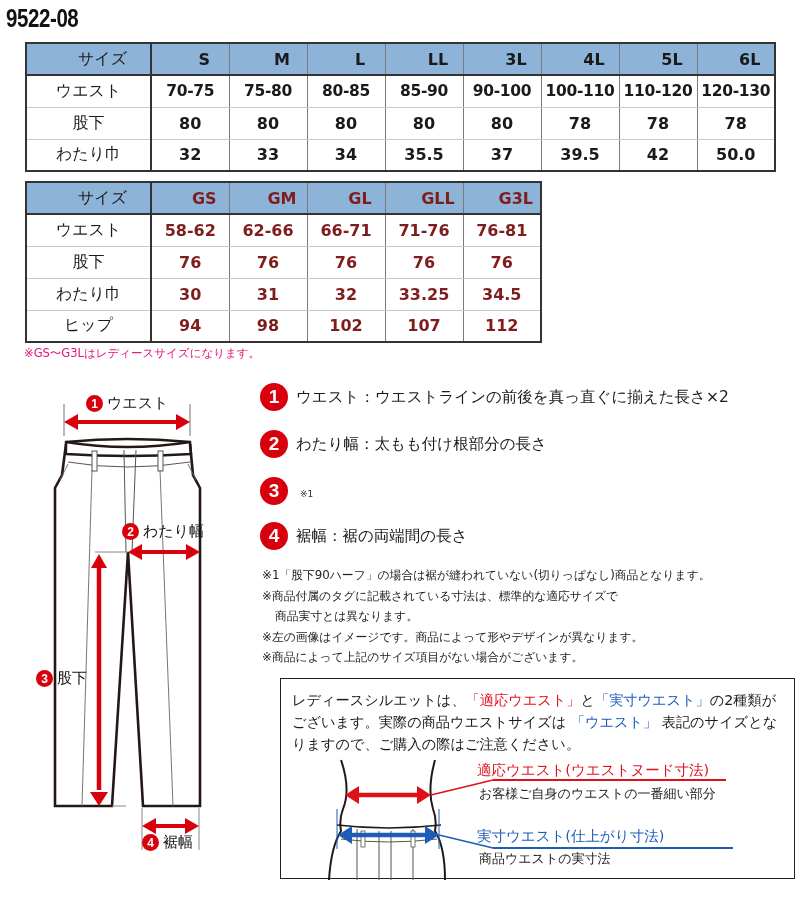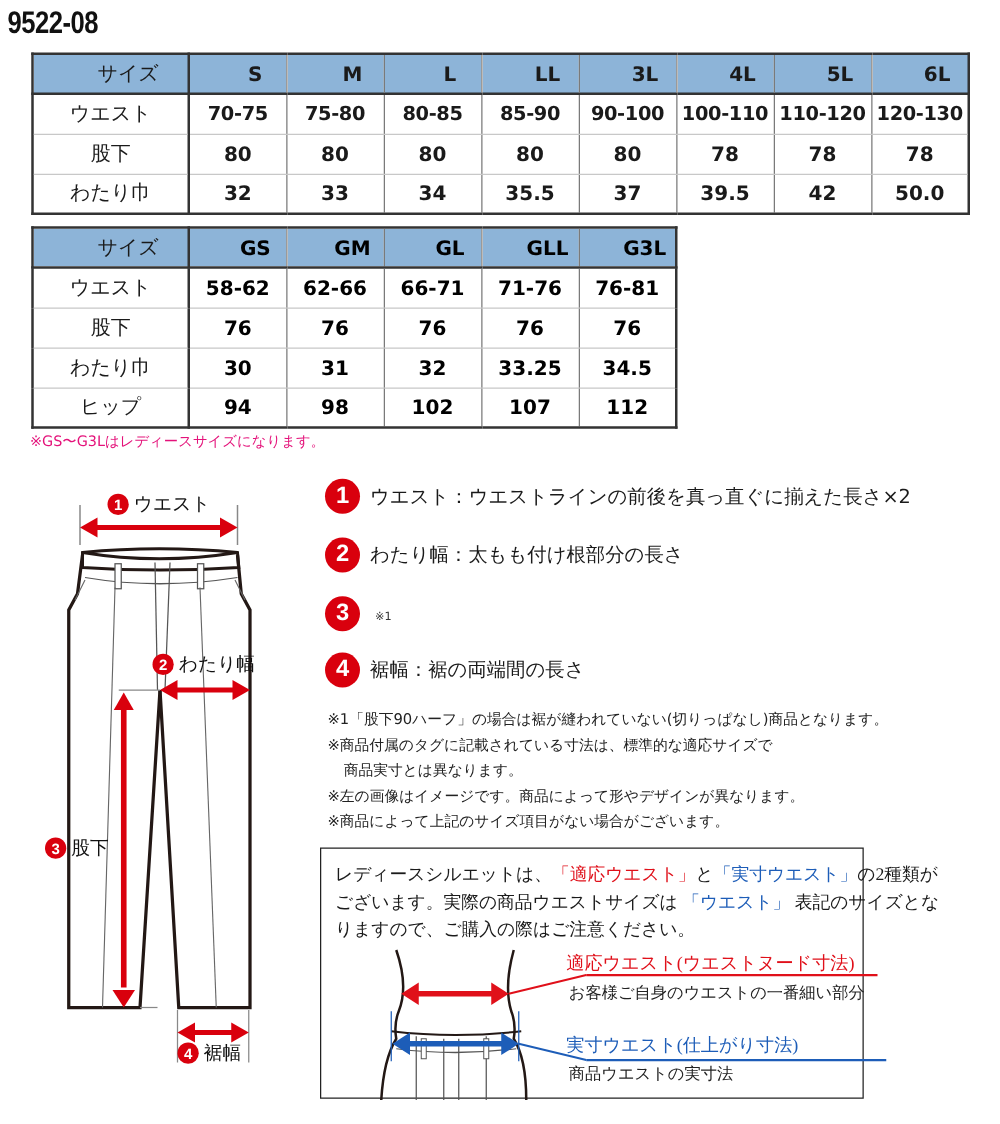--- a/index.html
+++ b/index.html
@@ -39,21 +39,21 @@
   #t1 { left: 25px; top: 42px; width: 751px; }
   #t1 th, #t1 td { height: 32px; }
   #t1 col.c0 { width: 125px; }
   #t1 col.cn { width: 78px; }
   #t1 td.num { font-size: 15.5px; letter-spacing: -0.3px; margin-left: 44px; }
 
   #t2 { left: 25px; top: 181px; width: 517px; }
   #t2 th, #t2 td { height: 32px; }
   #t2 col.c0 { width: 125px; }
   #t2 col.cn { width: 78px; }
-  #t2 .pink { color: #000000; }
+  #t2 .pink { color: #7f1d1d; }
 
   .ladies-note {
     position: absolute; left: 24px; top: 346px;
     font-size: 11.5px; color: #e4127a;
   }
 
   
   .pants { position: absolute; left: 0; top: 380px; width: 260px; height: 519px; }
   .pants svg { position: absolute; left: 0; top: 0; }
   .lbl {
@@ -77,23 +77,22 @@
     font-family: "Liberation Sans", sans-serif; font-weight: 700; font-size: 19px;
     margin-right: 8px;
   }
   .def .sup { font-size: 9px; margin-left: 4px; color: #333; position: relative; top: 3px; }
 
   .notes { position: absolute; left: 262px; top: 565px; font-size: 11.8px; line-height: 20.5px; color: #222; }
   .notes p { white-space: nowrap; }
   .notes p.indent { padding-left: 13px; }
 
   .silhouette-box {
-    position: absolute; left: 256px; top: 678px; width: 435px; height: 201px;
+    position: absolute; left: 280px; top: 678px; width: 515px; height: 201px;
     border: 1.5px solid #222;
-    font-family: Liberation Serif, serif;
   }
   .sb-text {
     position: absolute; left: 11px; top: 10px; width: 495px;
     font-size: 14.2px; line-height: 22px; color: #1a1a1a;
   }
   .red { color: #e0101a; }
   .blue { color: #1d5db8; }
   .sb-fig { position: absolute; left: 0; top: 0; }
   .sb-label {
     position: absolute; font-size: 14.5px; white-space: nowrap;

